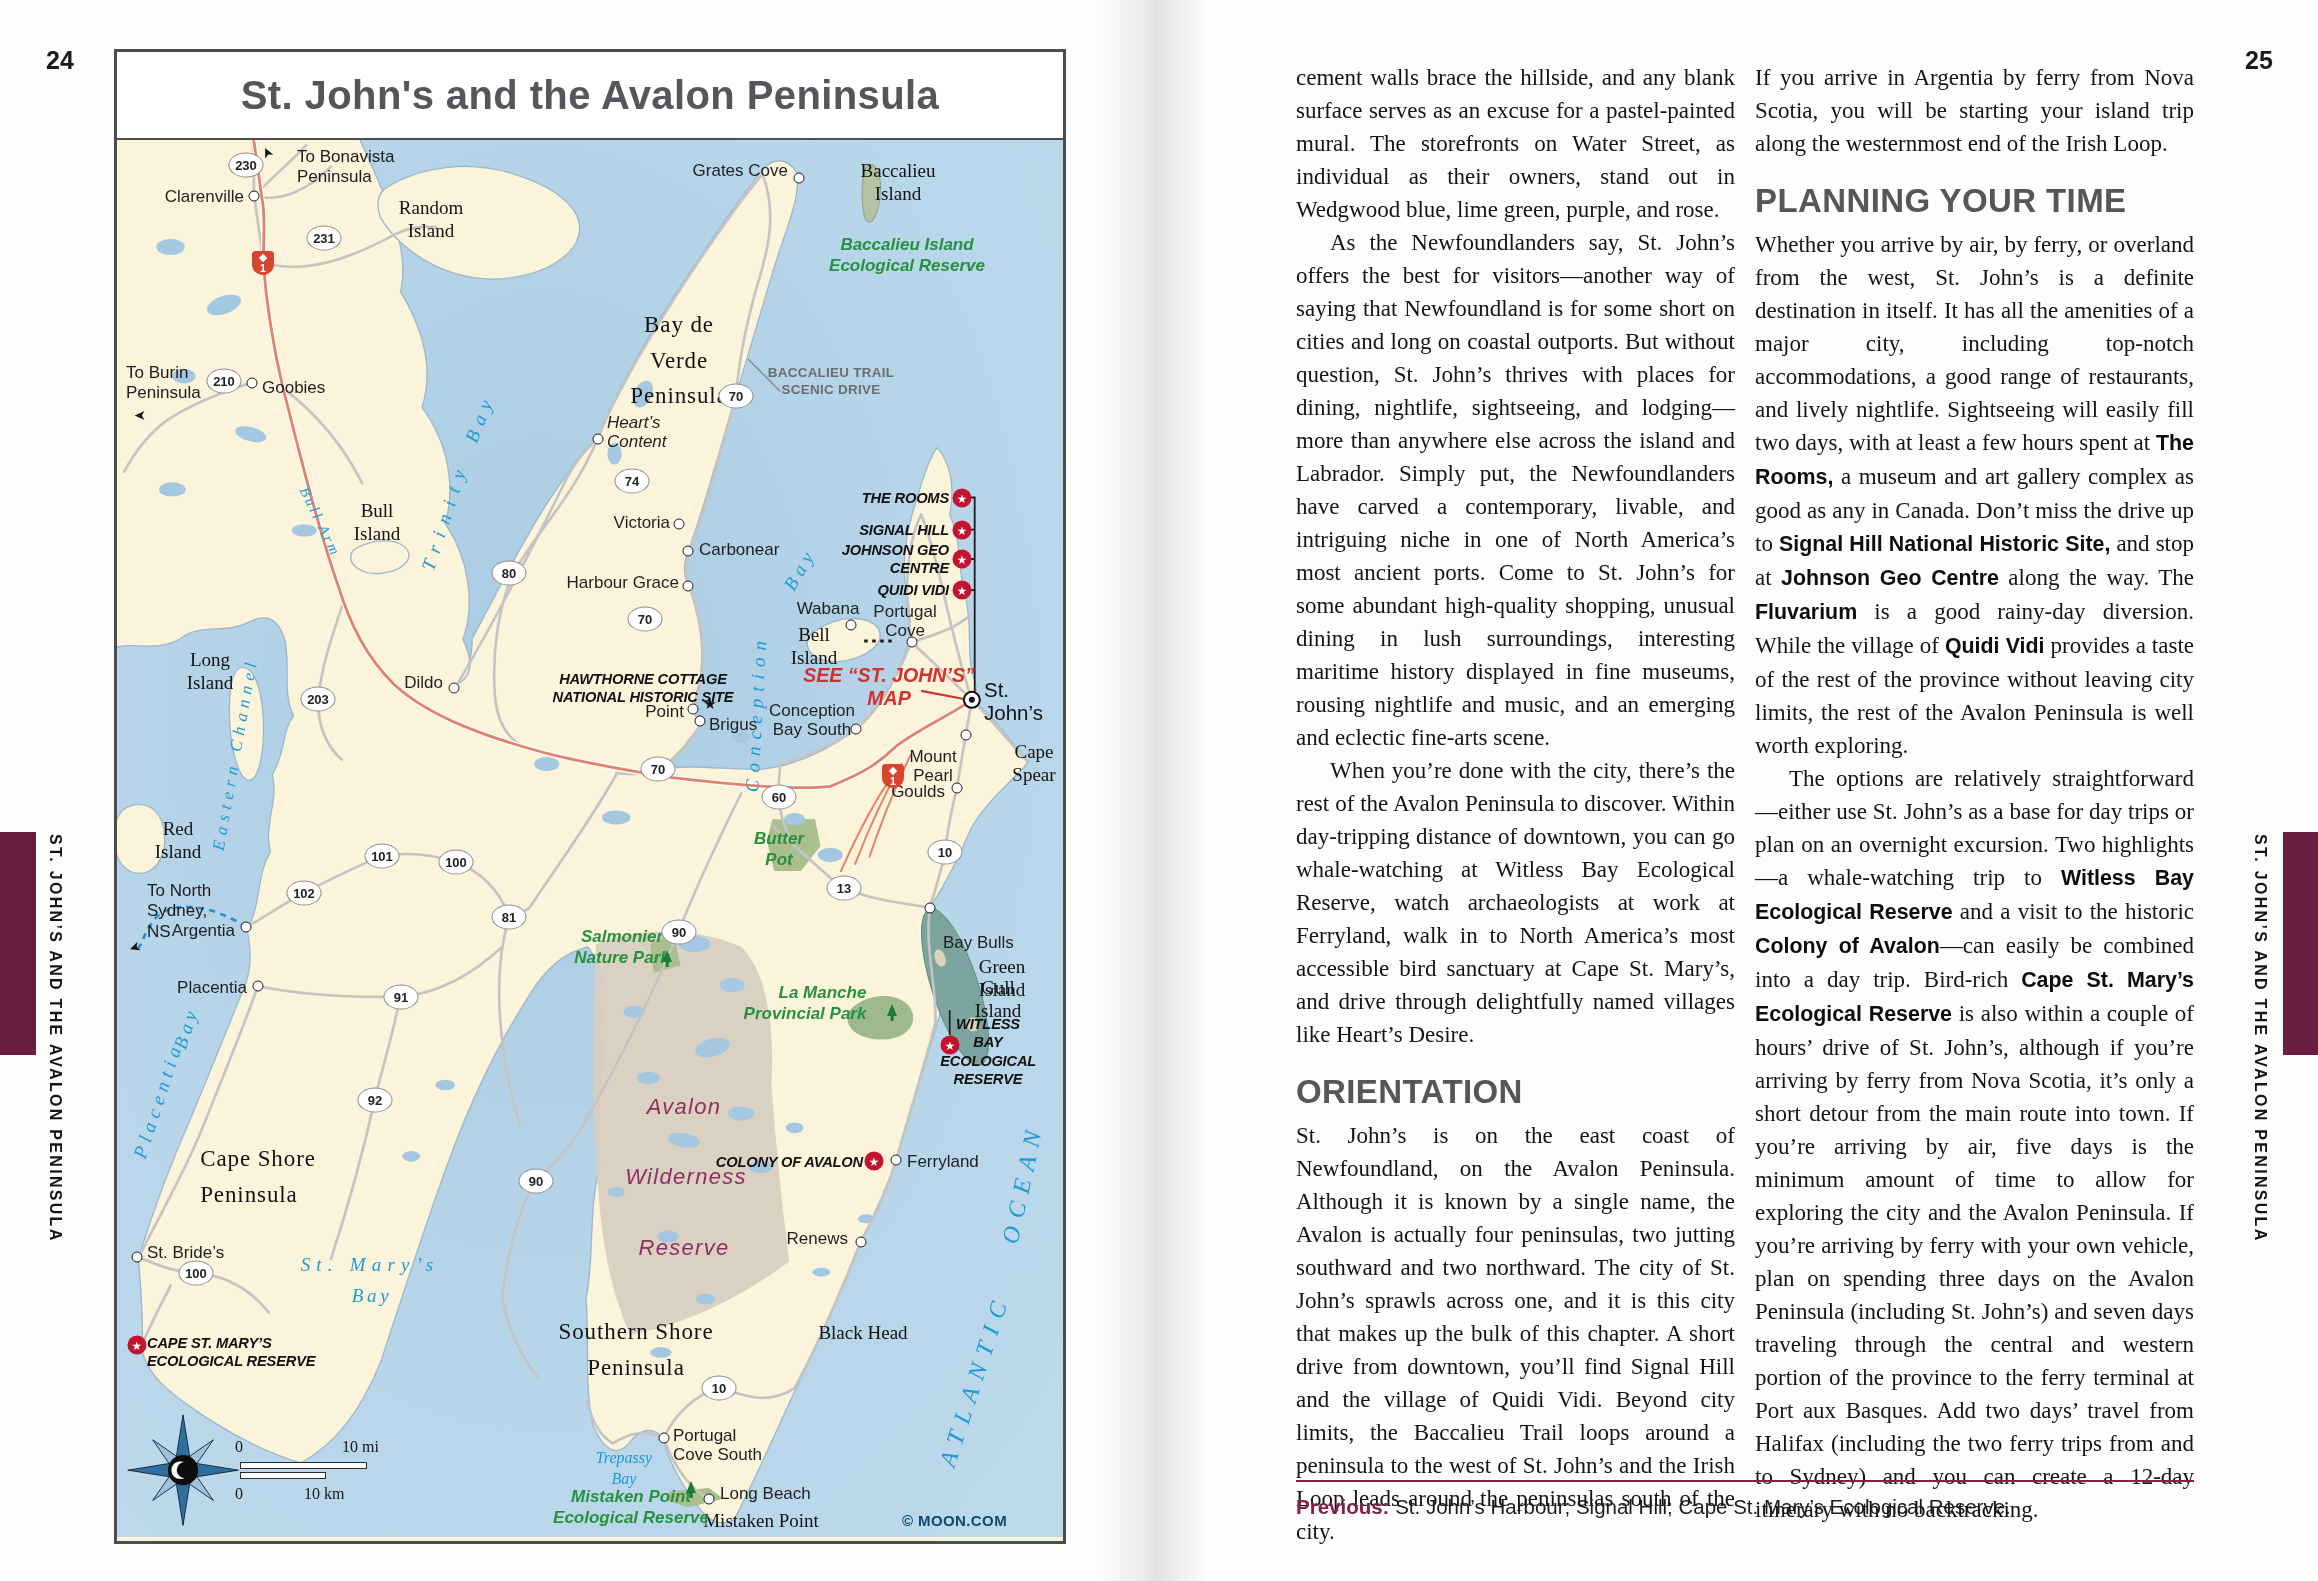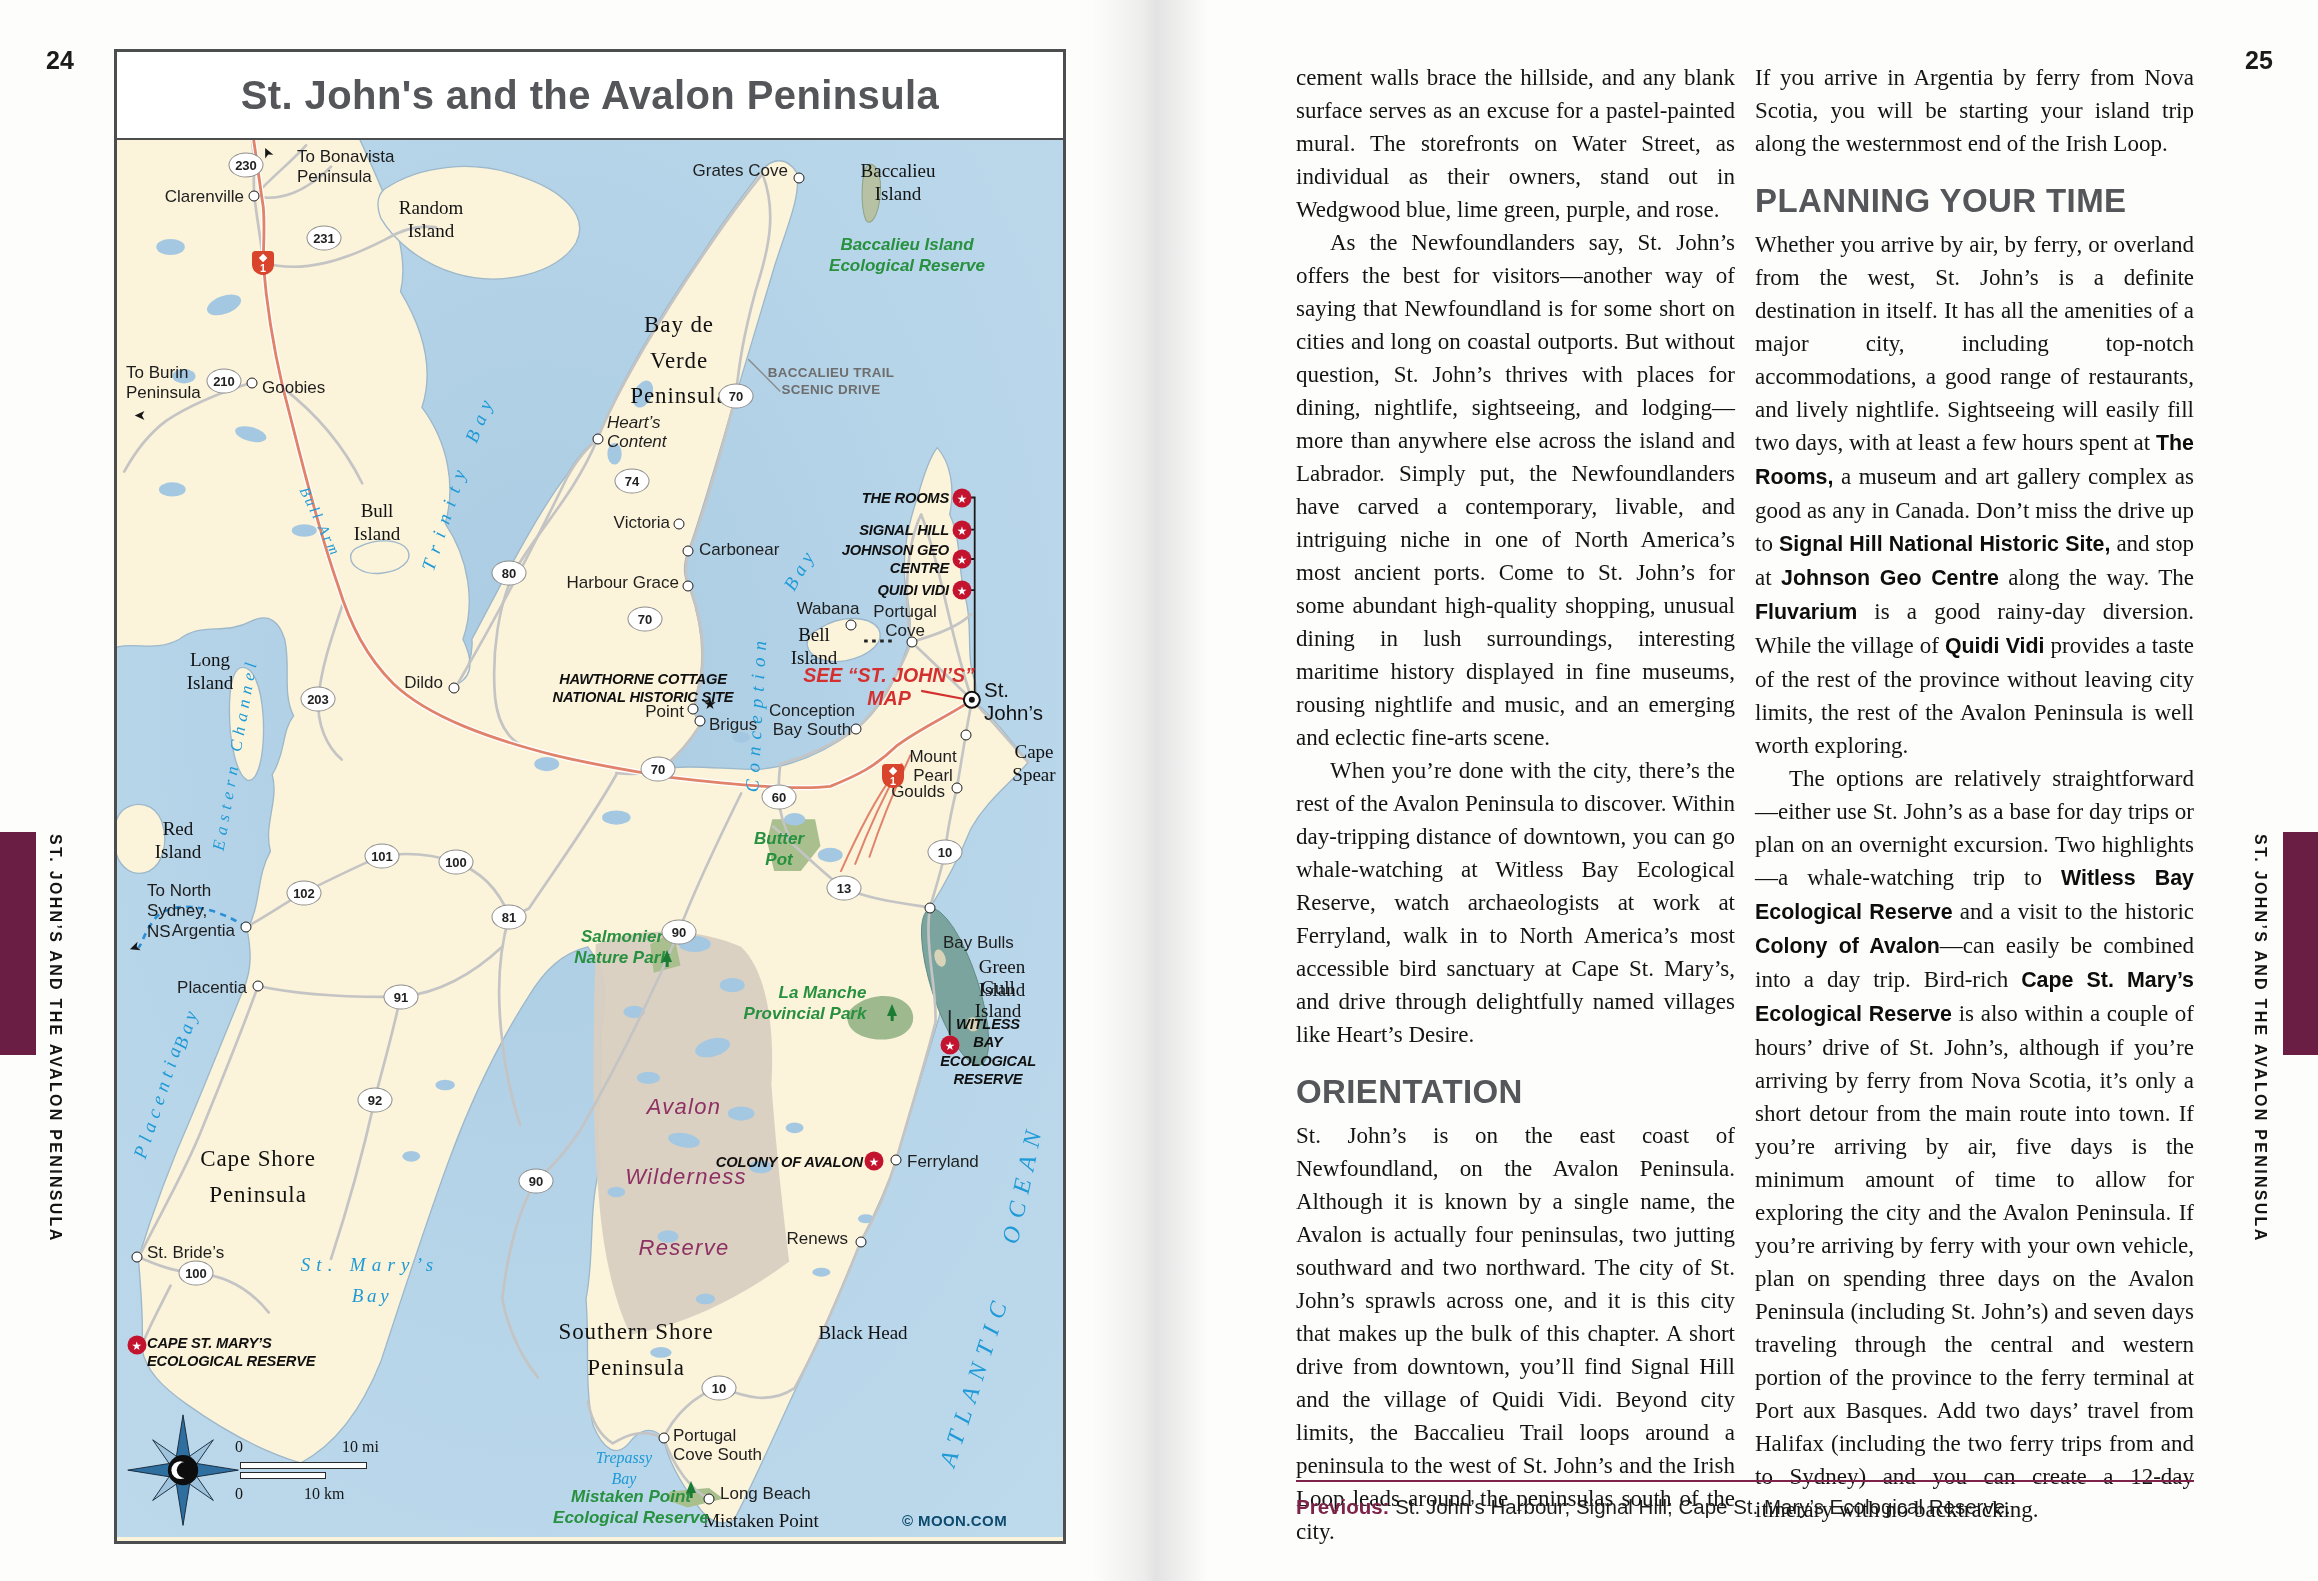--- a/index.html
+++ b/index.html
@@ -288,21 +288,21 @@
 Island</div>
         <div class="ml serif" style="left: 917px; top: 624px; transform: translate(-50%, -50%) rotate(0deg); text-align: center;">Cape
 Spear</div>
         <div class="ml serif" style="left: 881px; top: 860px; transform: translate(-50%, -50%) rotate(0deg); text-align: center;">Gull Island</div>
         <div class="ml serif" style="left: 885px; top: 839px; transform: translate(-50%, -50%) rotate(0deg); text-align: center;">Green Island</div>
         <div class="ml serif" style="left: 746px; top: 1193px; transform: translate(-50%, -50%) rotate(0deg); text-align: center;">Black Head</div>
         <div class="ml serif" style="left: 644px; top: 1381px; transform: translate(-50%, -50%) rotate(0deg); text-align: center;">Mistaken Point</div>
         <div class="ml serif-lg" style="left: 562px; top: 220px; transform: translate(-50%, -50%) rotate(0deg); text-align: center;">Bay de
 Verde
 Peninsula</div>
-        <div class="ml serif-lg" style="left: 141px; top: 1037px; transform: translate(-50%, -50%) rotate(0deg); text-align: center;">Cape Shore
+        <div class="ml serif-lg" style="left: 141px; top: 1037px; transform: translate(-50%, -50%) rotate(0deg); text-align: left;">Cape Shore
 Peninsula</div>
         <div class="ml serif-lg" style="left: 519px; top: 1210px; transform: translate(-50%, -50%) rotate(0deg); text-align: center;">Southern Shore
 Peninsula</div>
         <div class="ml water" style="left: 328px; top: 376px; transform: translate(-50%, -50%) rotate(-72deg); text-align: center; letter-spacing: 9px;">Trinity</div>
         <div class="ml water" style="left: 363px; top: 278px; transform: translate(-50%, -50%) rotate(-68deg); text-align: center; letter-spacing: 7.1px;">Bay</div>
         <div class="ml water" style="left: 203px; top: 382px; transform: translate(-50%, -50%) rotate(64deg); text-align: center; letter-spacing: 2.7px; font-size: 15px;">Bull Arm</div>
         <div class="ml water" style="left: 118px; top: 614px; transform: translate(-50%, -50%) rotate(-80deg); text-align: center; letter-spacing: 5.4px; font-size: 17px;">Eastern Channel</div>
         <div class="ml water" style="left: 639px; top: 573px; transform: translate(-50%, -50%) rotate(-87deg); text-align: center; letter-spacing: 7.1px;">Conception</div>
         <div class="ml water" style="left: 683px; top: 429px; transform: translate(-50%, -50%) rotate(-60deg); text-align: center; letter-spacing: 5.4px;">Bay</div>
         <div class="ml water" style="left: 41px; top: 960px; transform: translate(-50%, -50%) rotate(-72deg); text-align: center; letter-spacing: 5.4px;">Placentia</div>

